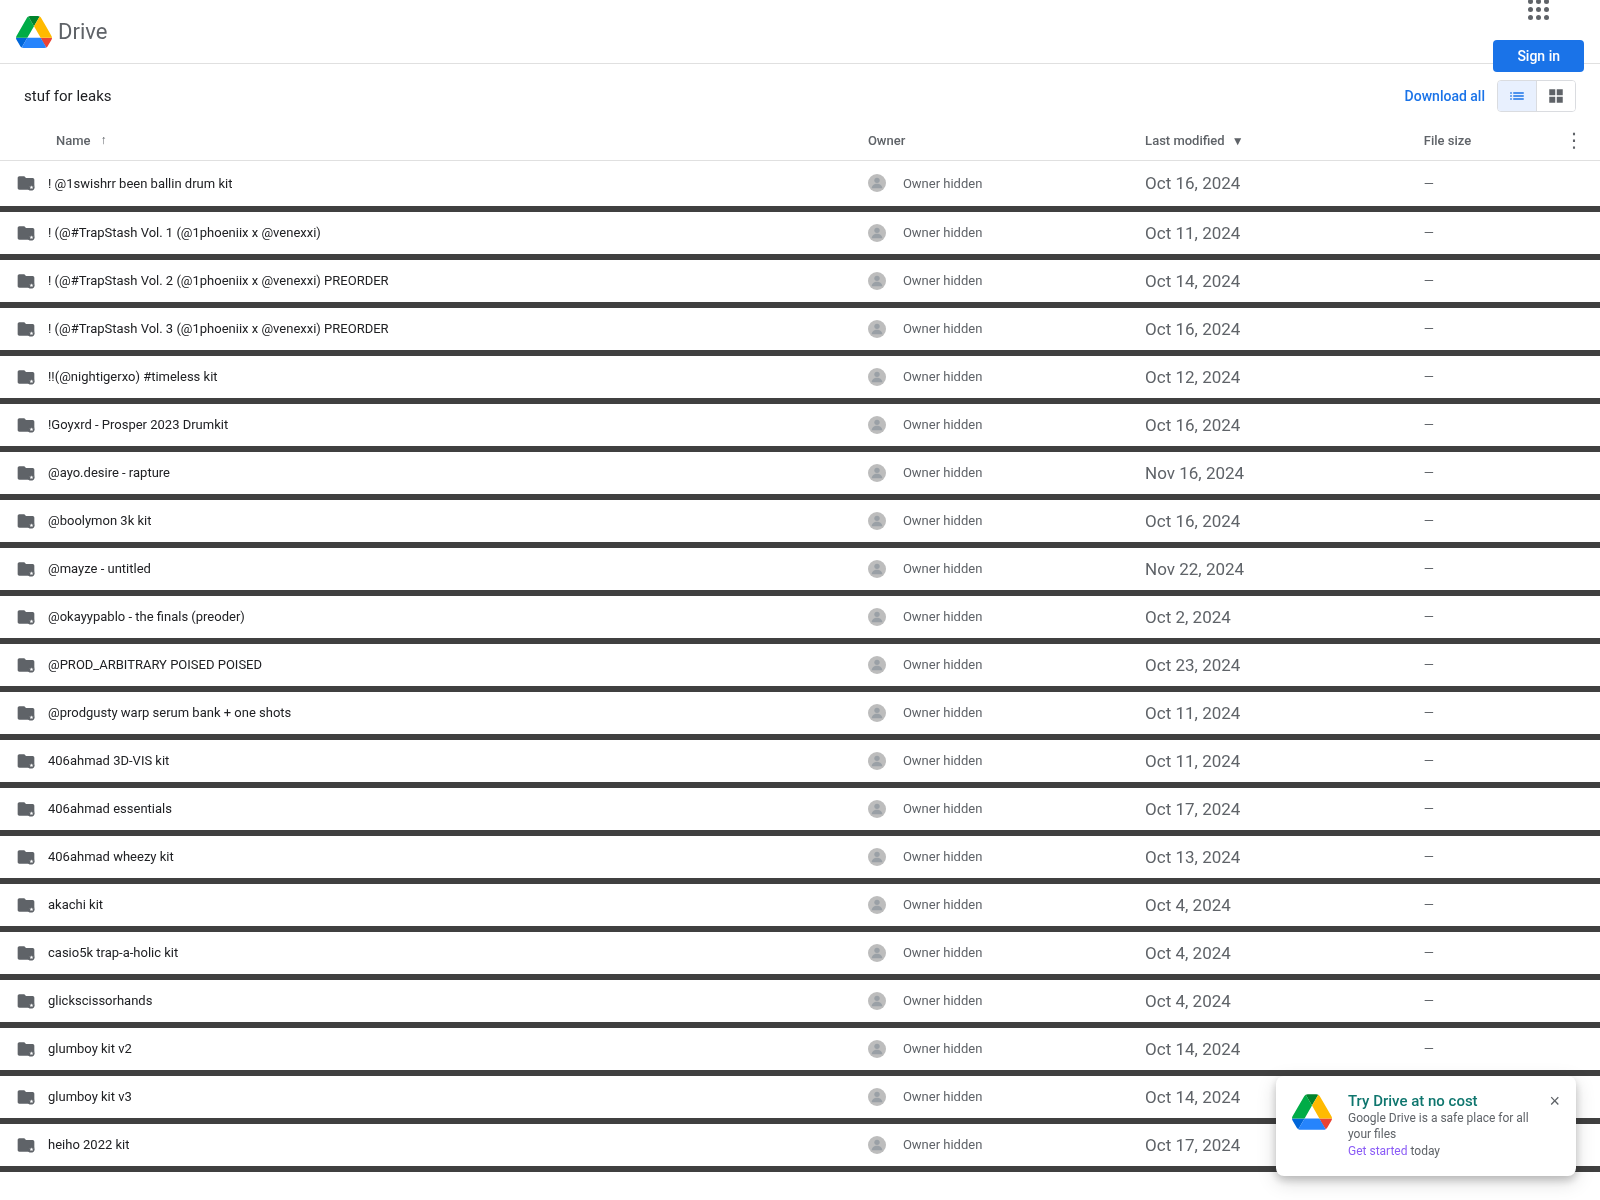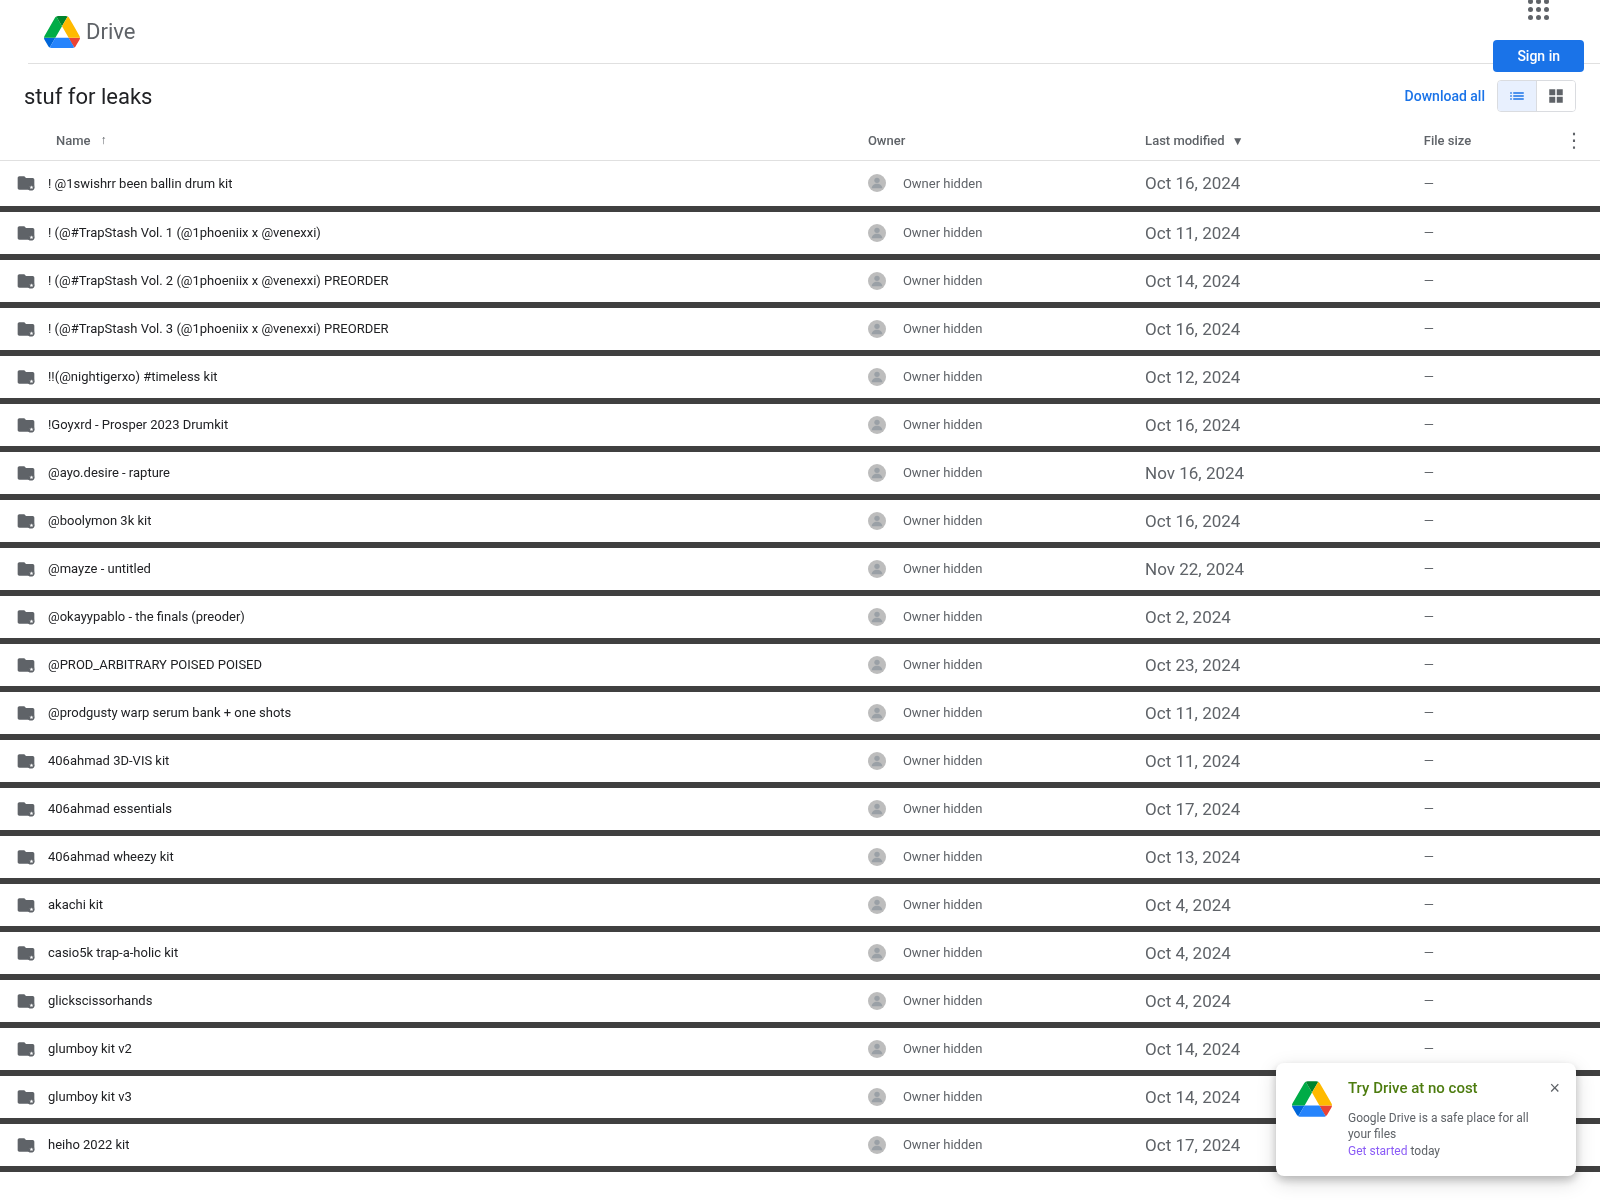--- a/index.html
+++ b/index.html
@@ -6,21 +6,20 @@
     body { font-family: 'Google Sans', Roboto, Arial, sans-serif; background: #fff; color: #202124; font-size: 14px; }
 
     
     .header {
       display: flex;
       align-items: center;
       justify-content: space-between;
       padding: 8px 16px;
       border-bottom: 1px solid #e0e0e0;
       height: 64px;
-      margin-left: 28px;
     }
     .header-left {
       display: flex;
       align-items: center;
       gap: 8px;
     }
     .google-drive-logo {
       display: flex;
       align-items: center;
       gap: 6px;
@@ -68,21 +67,21 @@
     }
 
     
     .folder-title-bar {
       display: flex;
       align-items: center;
       justify-content: space-between;
       padding: 16px 24px 8px 24px;
     }
     .folder-title {
-      font-size: 22px;
+      font-size: 15px;
       font-weight: 400;
       color: #202124;
     }
     .folder-actions {
       display: flex;
       align-items: center;
       gap: 12px;
     }
     .download-all-link {
       color: #1a73e8;
@@ -245,22 +244,22 @@
       width: 40px;
       height: 40px;
       flex-shrink: 0;
     }
     .toast-content {
       flex: 1;
     }
     .toast-title {
       font-size: 15px;
       font-weight: 500;
-      color: #4d7c0f;
-      margin-bottom: 13px;
+      color: #0f766e;
+      margin-bottom: 0;
     }
     .toast-body {
       font-size: 12px;
       color: #5f6368;
       line-height: 1.4;
     }
     .toast-link {
       color: #8b5cf6;
       text-decoration: none;
       font-size: 12px;

